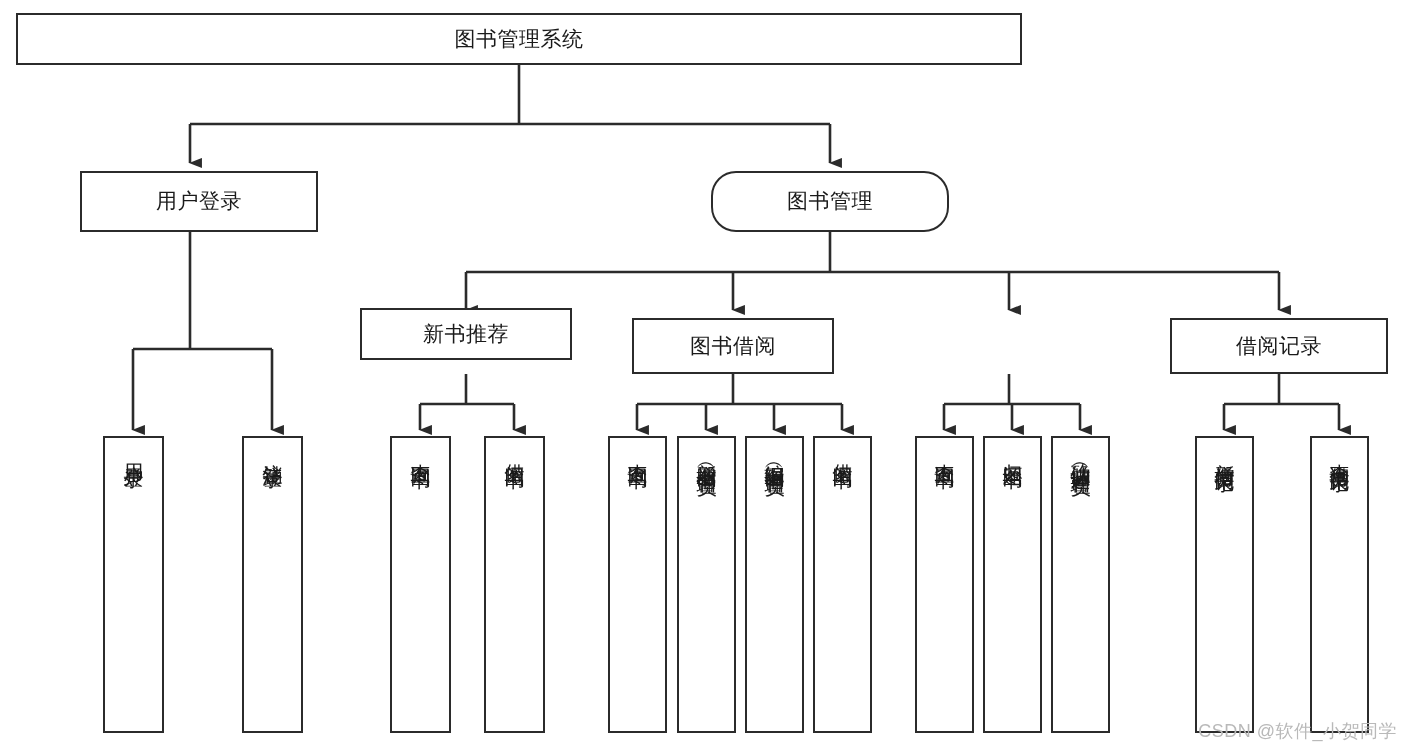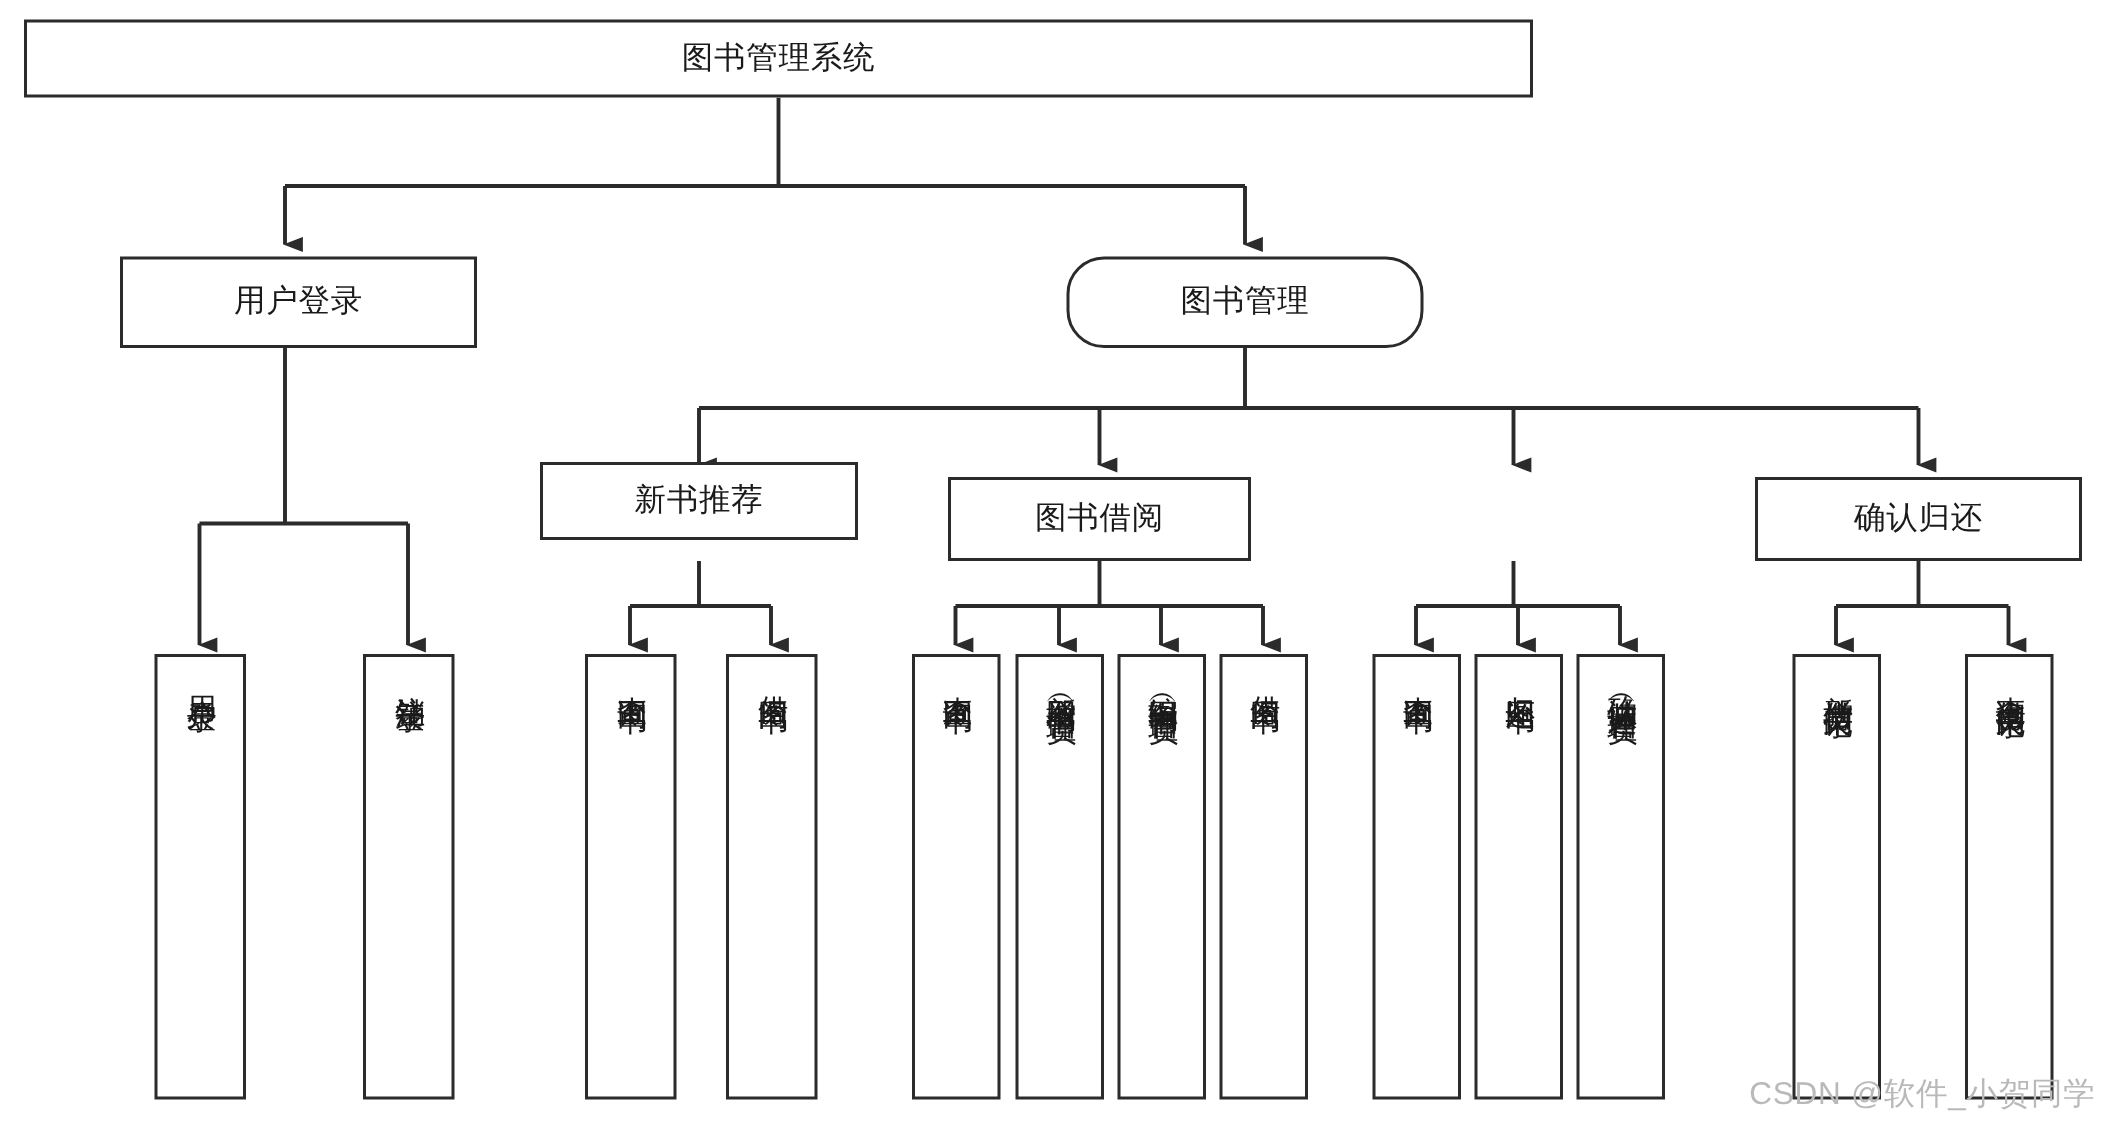--- a/index.html
+++ b/index.html
@@ -55,21 +55,21 @@
     font-size: 20px;
     line-height: 1.05;
     letter-spacing: 2px;
     white-space: nowrap;
     margin: 0 auto;
   }
   #watermark {
     position: absolute;
     right: 8px;
     bottom: 4px;
-    font-size: 21px;
+    font-size: 18px;
     color: #b9b9b9;
     letter-spacing: 0.5px;
     white-space: nowrap;
     z-index: 5;
     pointer-events: none;
   }
 </style>
 </head>
 <body>
 
@@ -136,21 +136,21 @@
     <span class="node-label">图书管理</span>
   </div>
 
   <div class="node horiz" style="left:360px; top:308px; width:212px; height:52px;">
     <span class="node-label">新书推荐</span>
   </div>
   <div class="node horiz" style="left:632px; top:318px; width:202px; height:56px;">
     <span class="node-label">图书借阅</span>
   </div>
   <div class="node horiz" style="left:1170px; top:318px; width:218px; height:56px;">
-    <span class="node-label">确认归还</span>
+    <span class="node-label">借阅记录</span>
   </div>
 
   <div class="node vert" style="left:103px; top:436px; width:61px; height:297px;">
     <span class="node-label">用户登录</span>
   </div>
   <div class="node vert" style="left:242px; top:436px; width:61px; height:297px;">
     <span class="node-label">注销登录</span>
   </div>
 
   <div class="node vert" style="left:390px; top:436px; width:61px; height:297px;">

